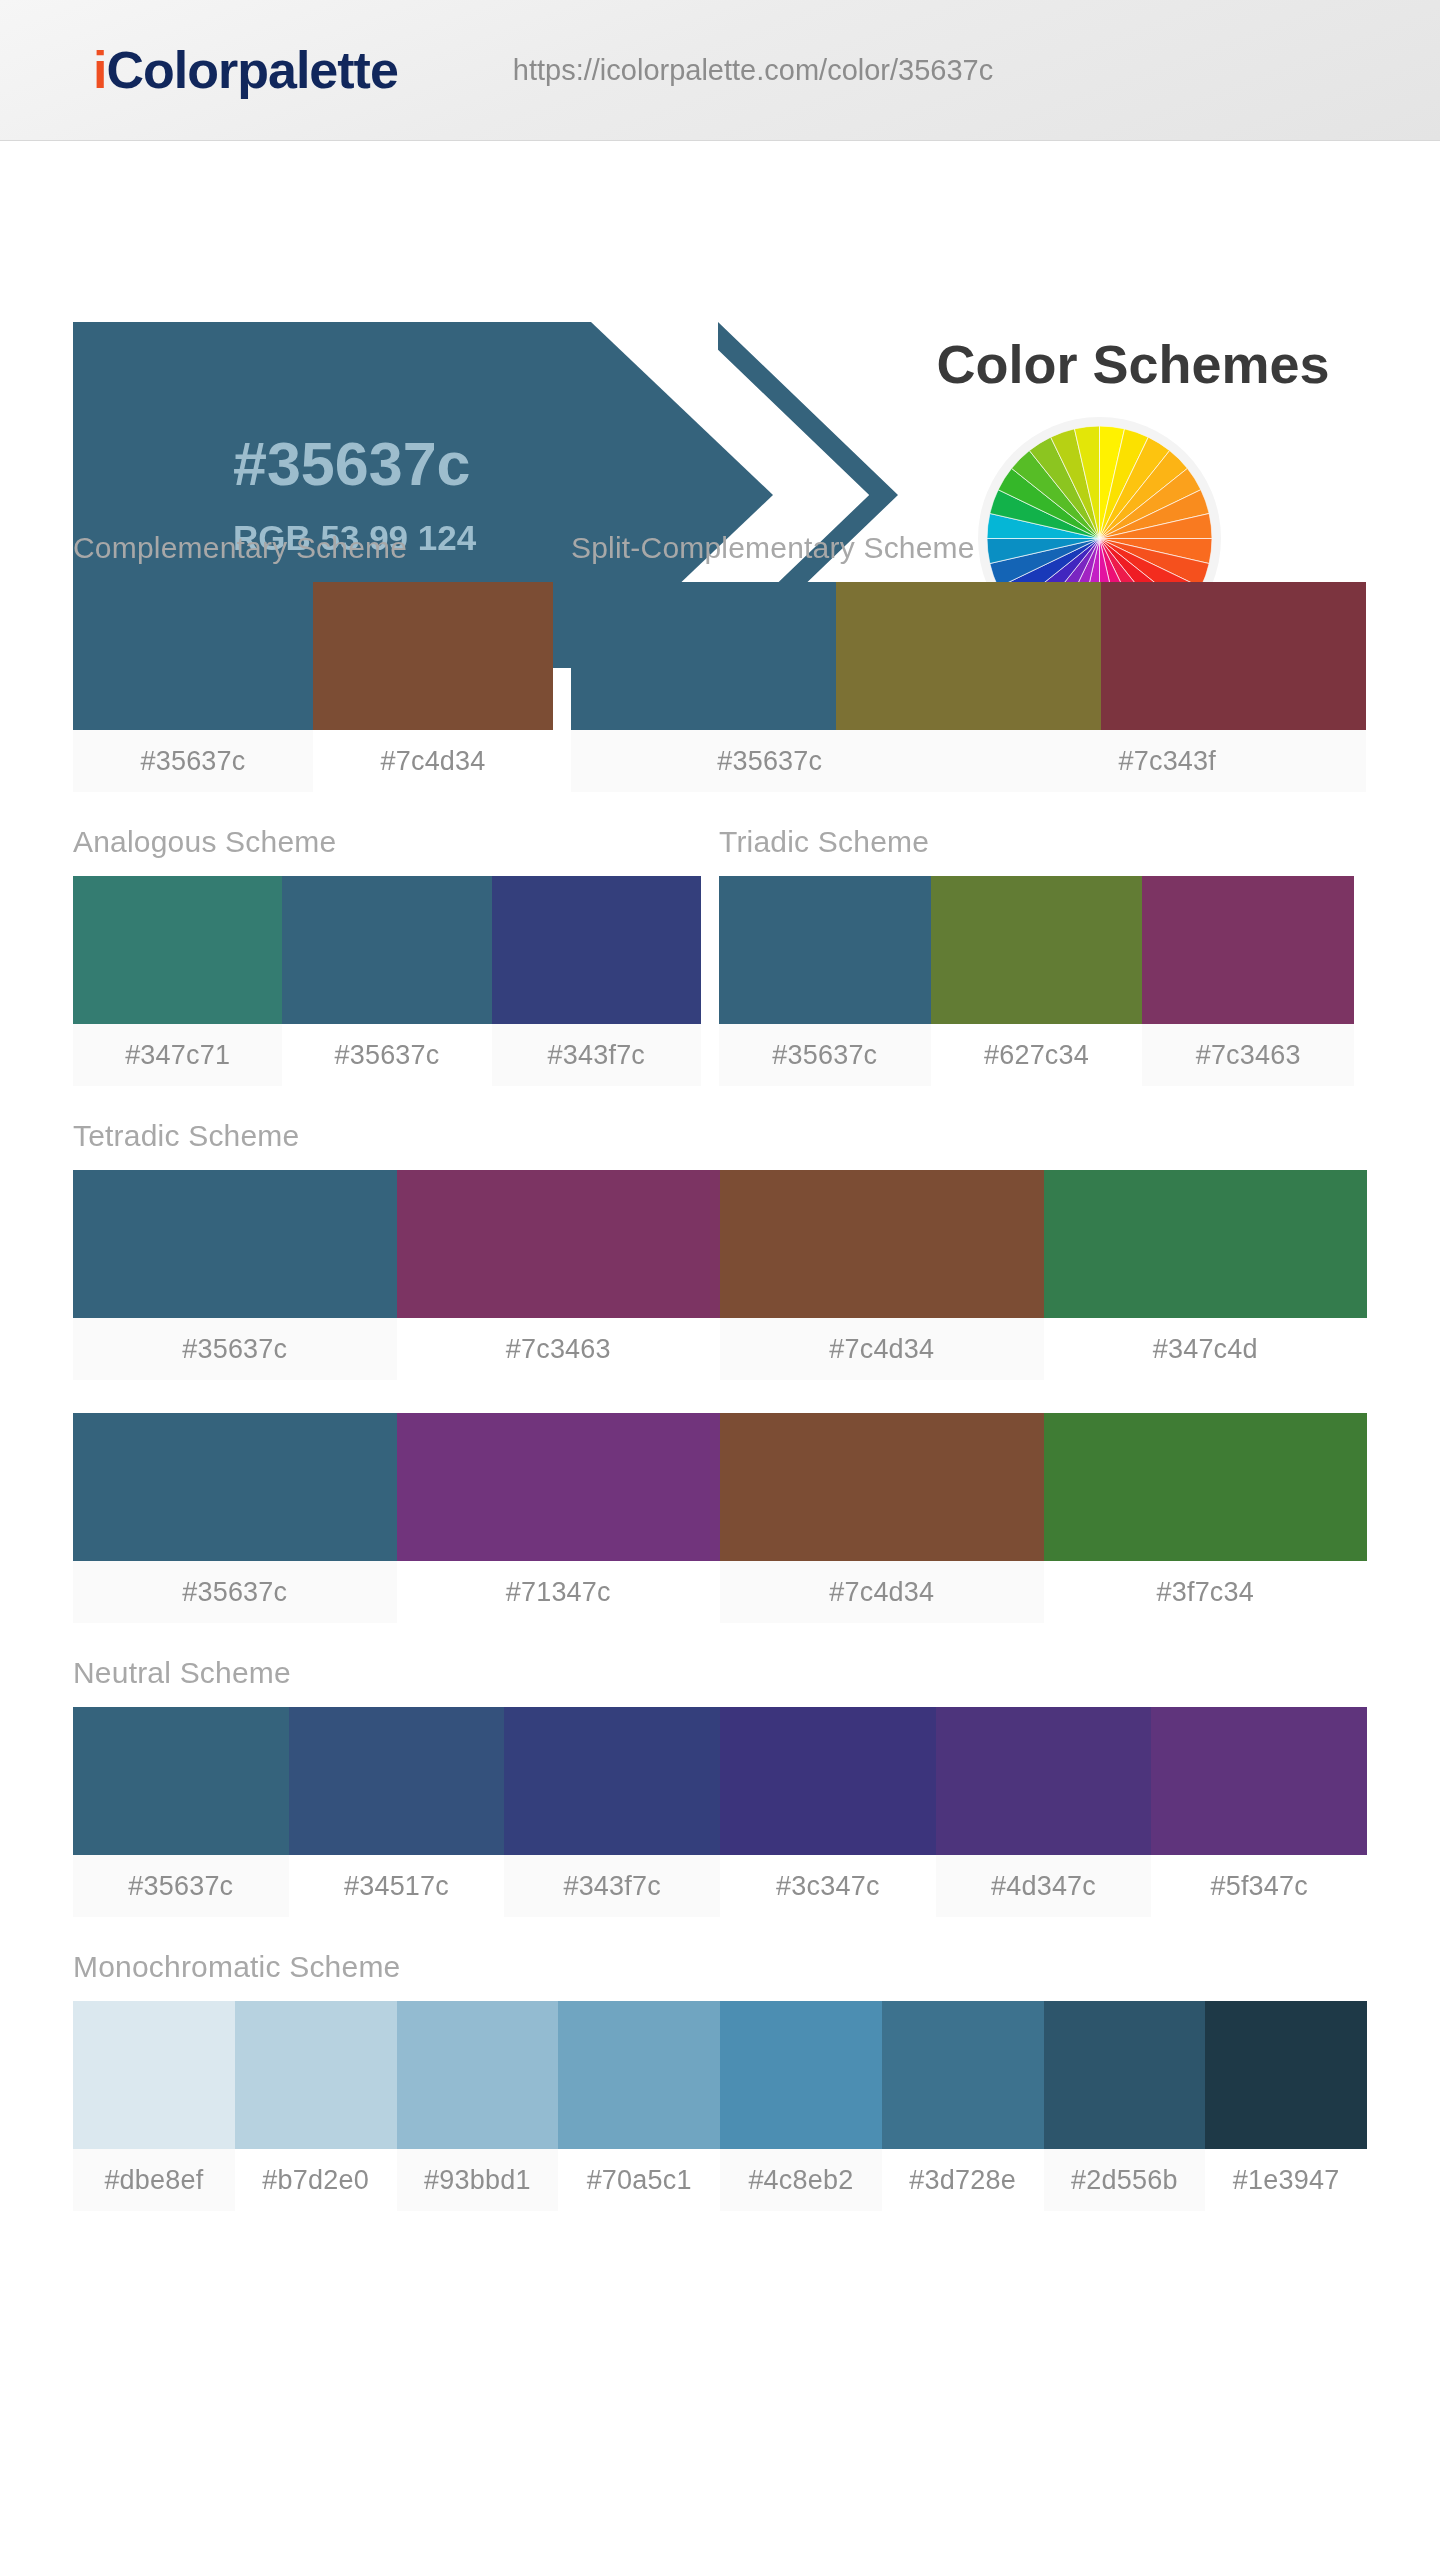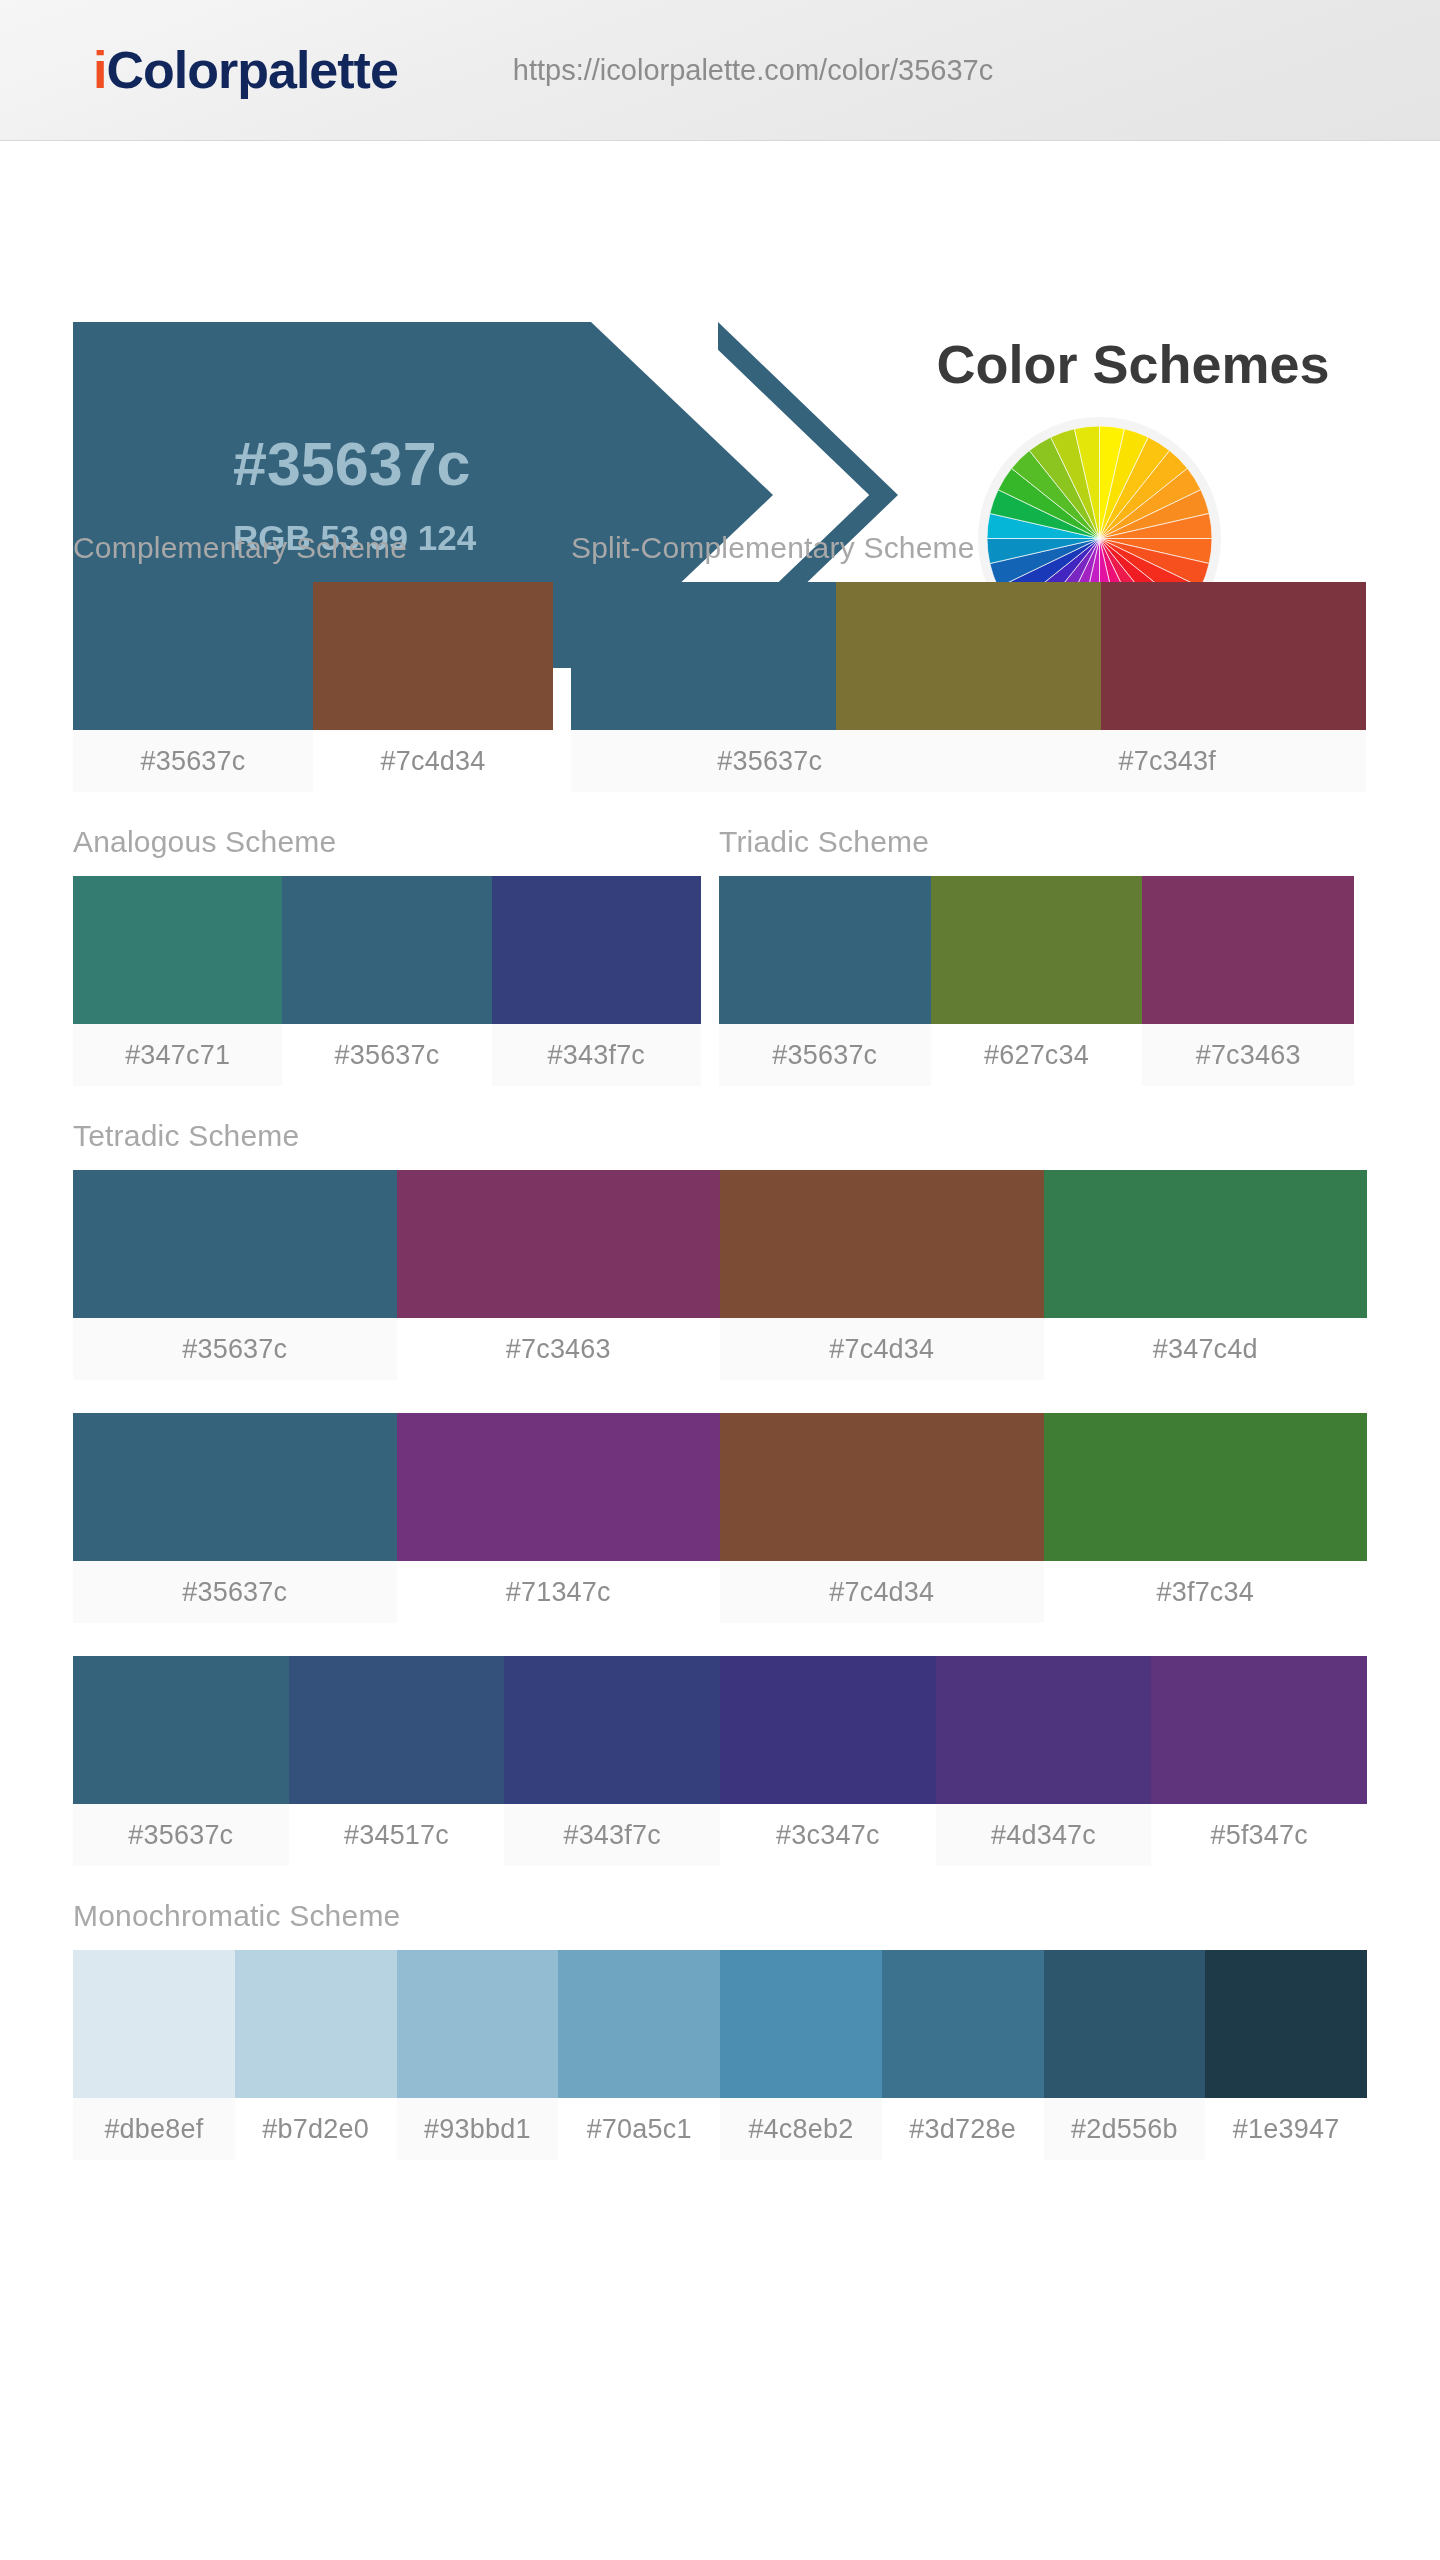--- a/index.html
+++ b/index.html
@@ -288,20 +288,21 @@
           <div class="label alt">#35637c</div>
           <div class="label">#71347c</div>
           <div class="label alt">#7c4d34</div>
           <div class="label">#3f7c34</div>
         </div>
     </div>
   </div>
 
   <div class="row" style="padding:0 73px; margin-top:33px;">
     <div class="scheme" style="width:100%;">
+      <div class="scheme-title">Neutral Scheme</div>
       <div class="swatch-bar">
           <div class="swatch" style="background: rgb(53, 99, 124);"></div>
           <div class="swatch" style="background: rgb(52, 81, 124);"></div>
           <div class="swatch" style="background: rgb(52, 63, 124);"></div>
           <div class="swatch" style="background: rgb(60, 52, 124);"></div>
           <div class="swatch" style="background: rgb(77, 52, 124);"></div>
           <div class="swatch" style="background: rgb(95, 52, 124);"></div>
         </div>
       <div class="label-bar">
           <div class="label alt">#35637c</div>

